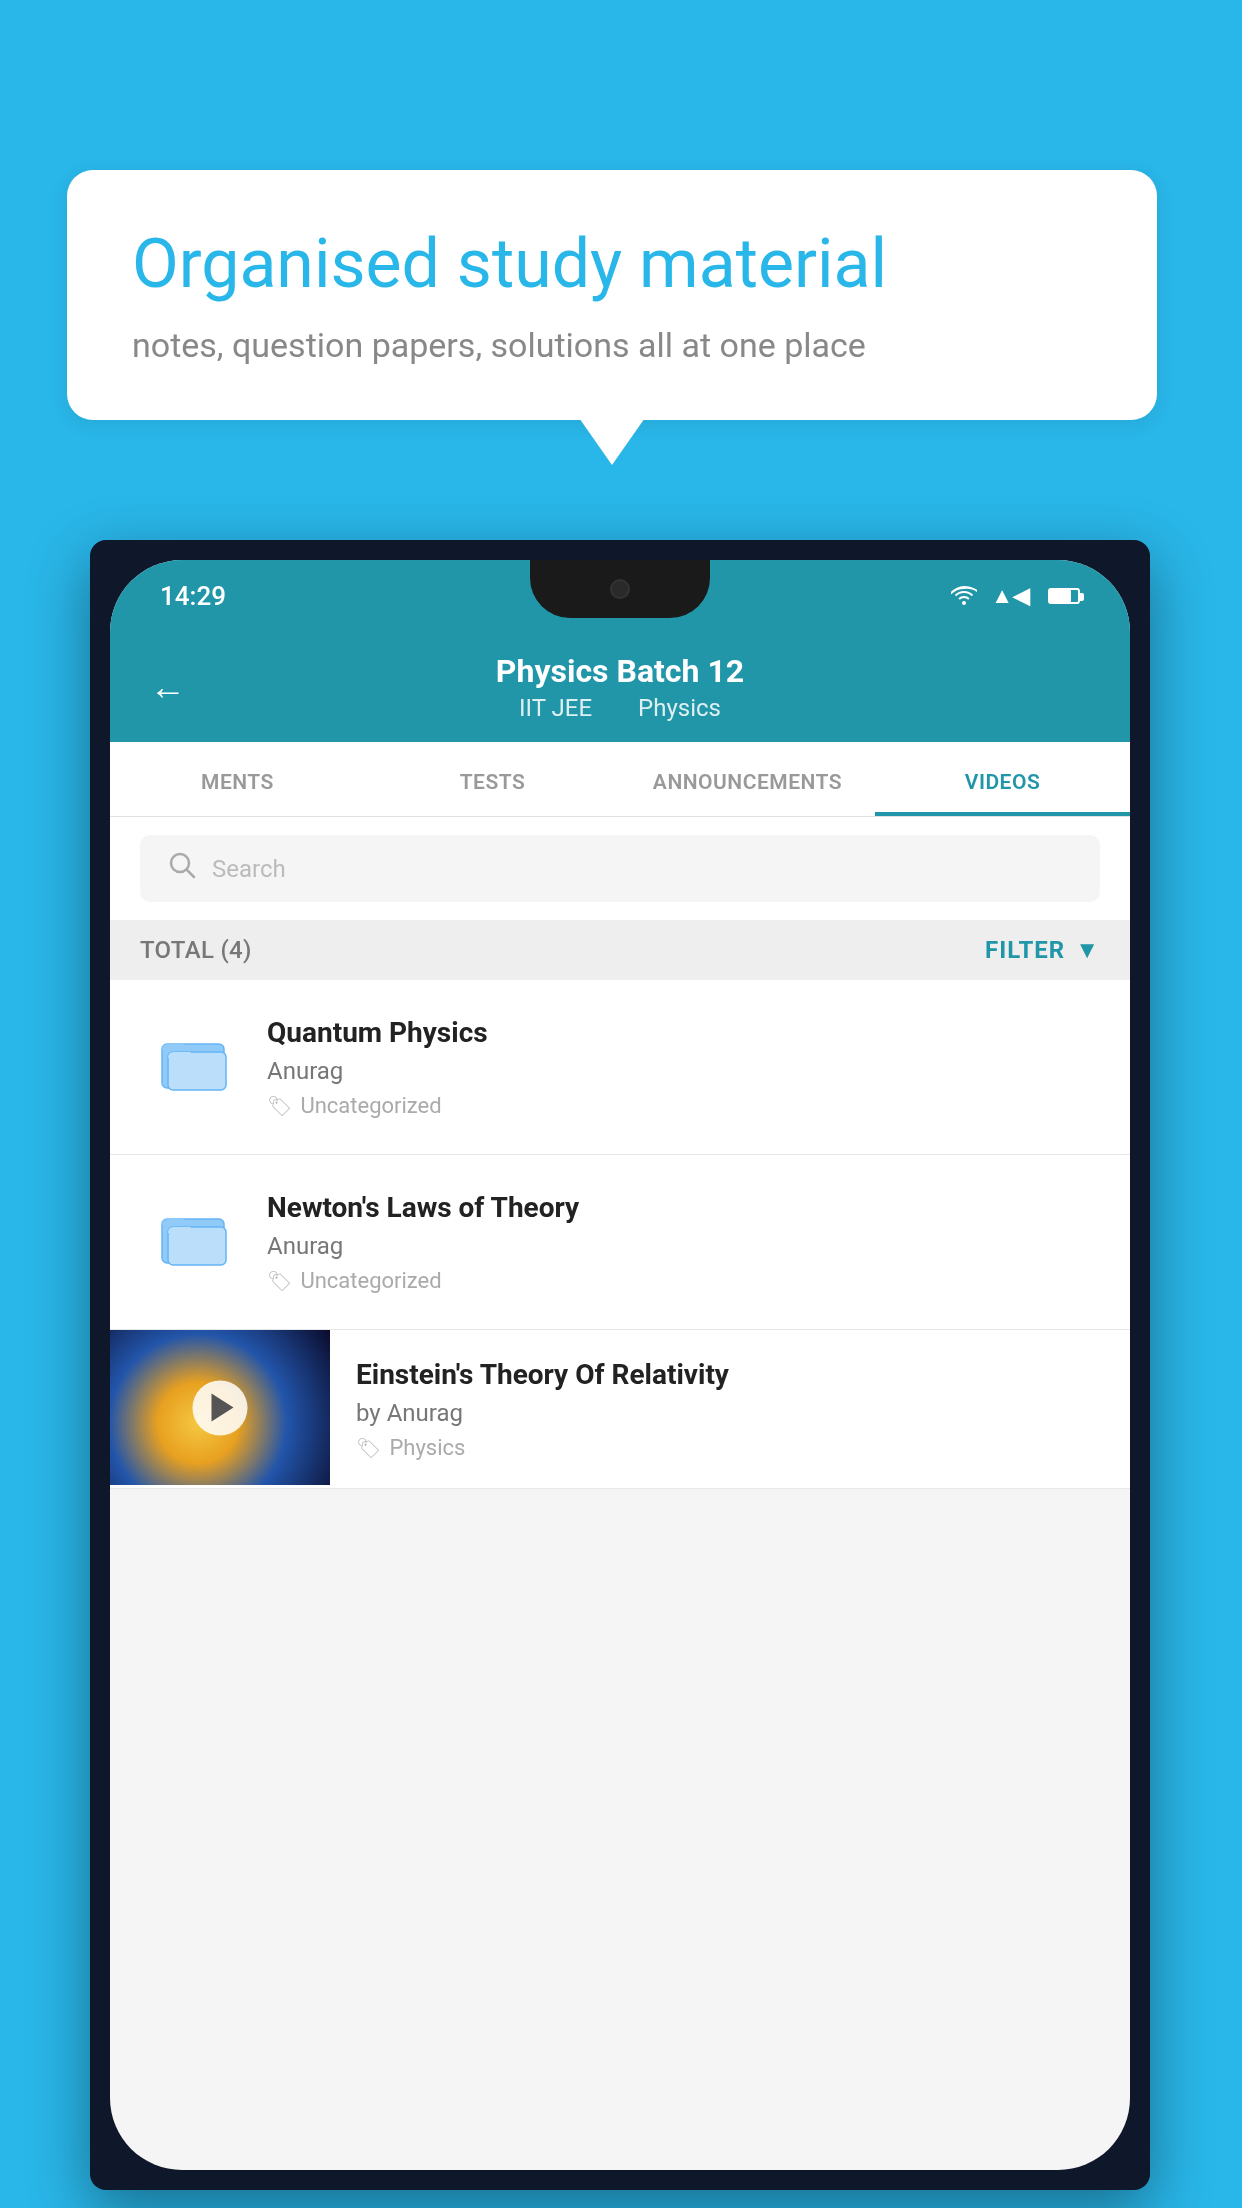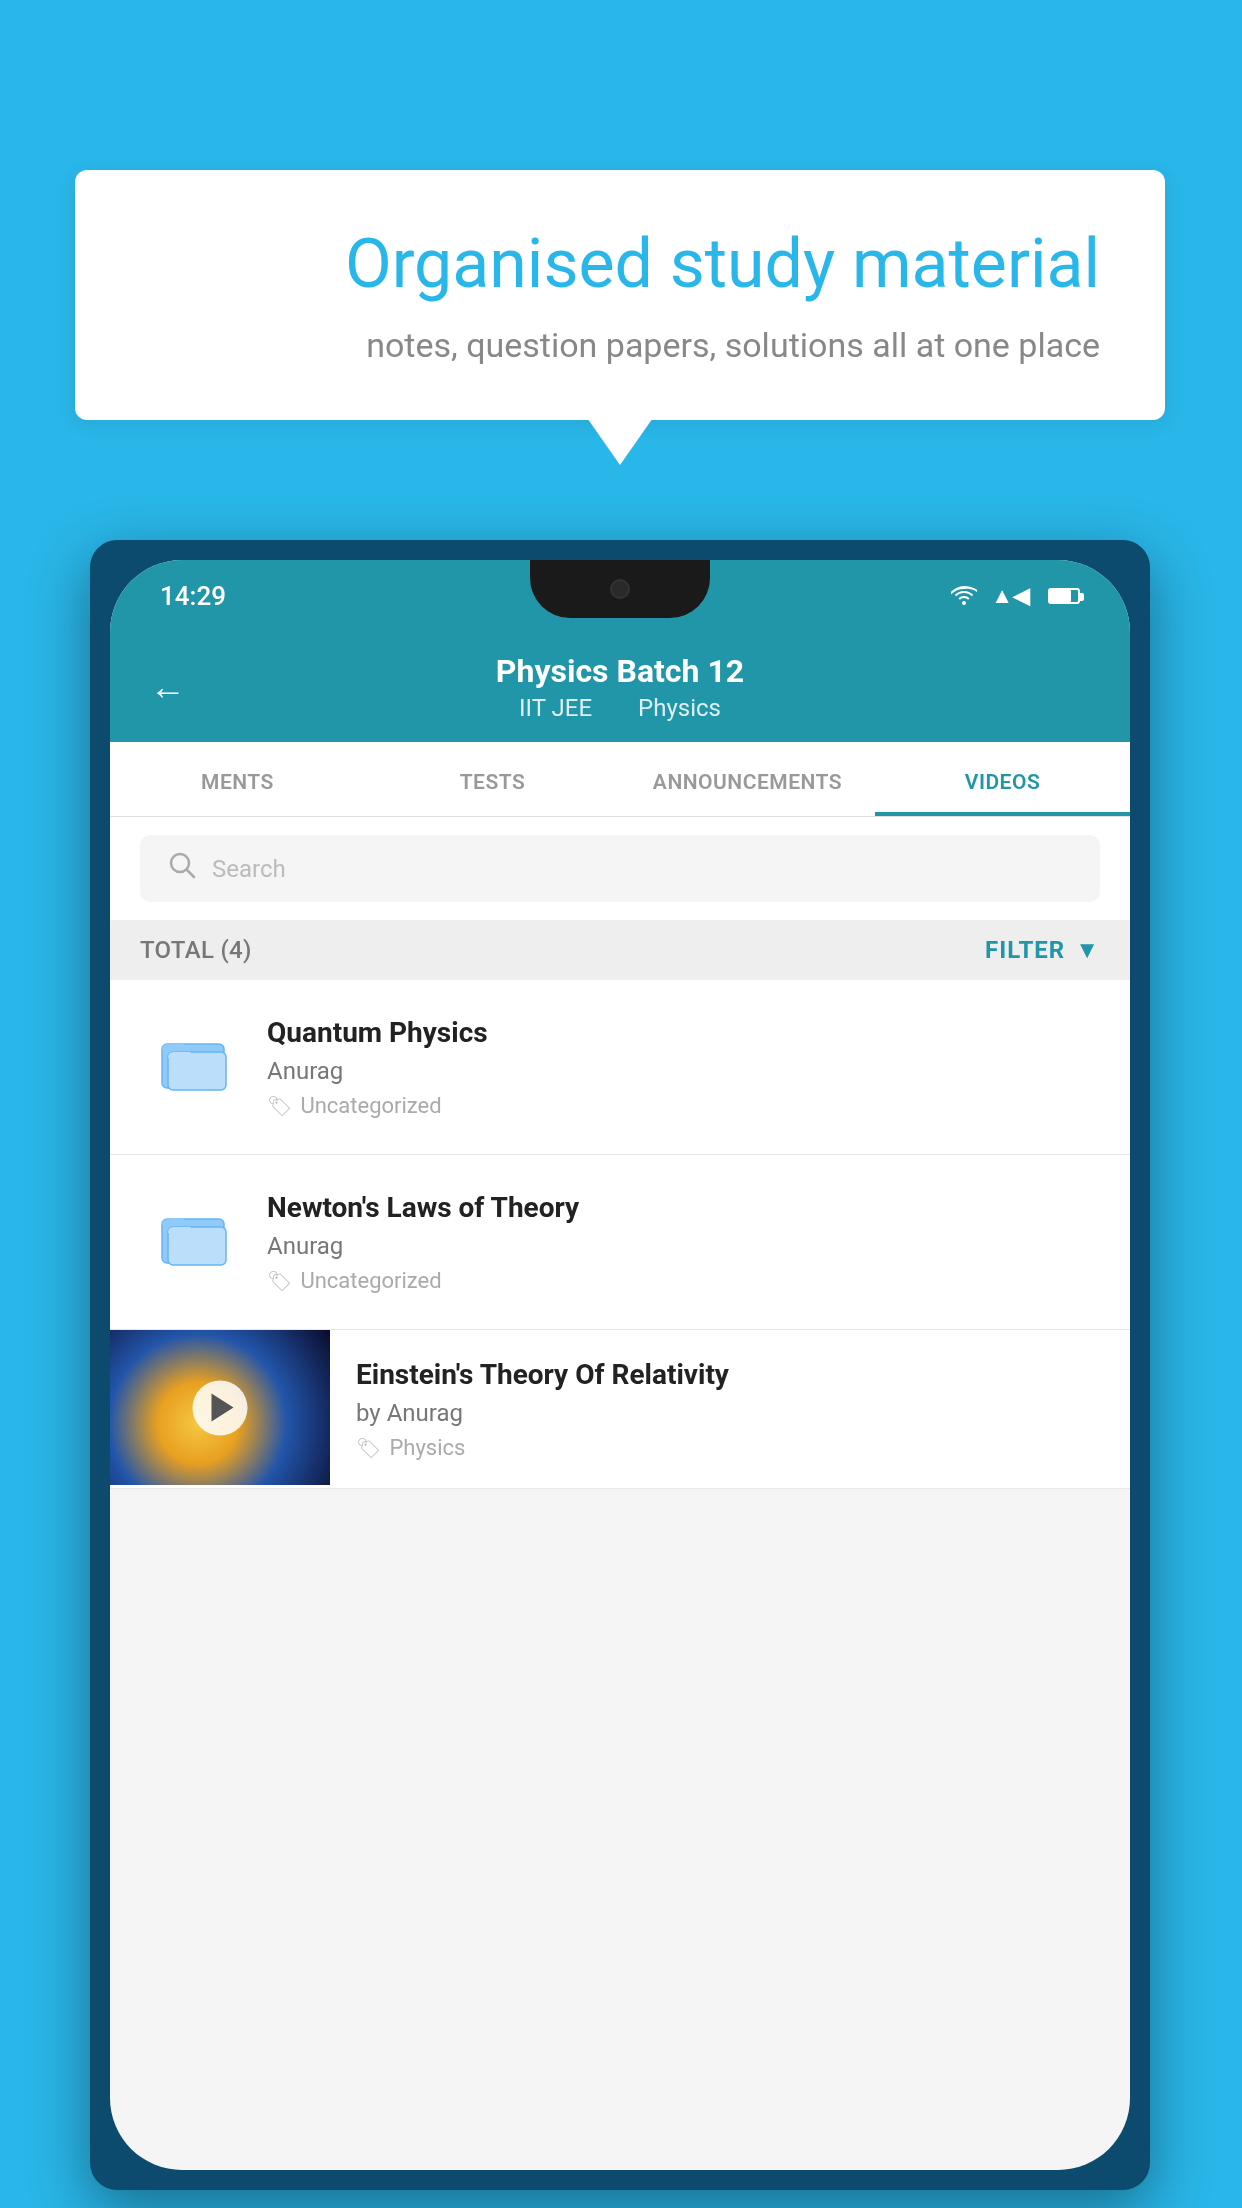--- a/index.html
+++ b/index.html
@@ -11,27 +11,26 @@
       background-color: #29b6e8;
       font-family: 'Roboto', Arial, sans-serif;
       overflow: hidden;
       position: relative;
     }
 
     
     .speech-bubble {
       position: absolute;
       top: 170px;
-      left: 75px;
+      left: 67px;
       width: 1090px;
       background: white;
-      border-radius: 12px;
+      border-radius: 26px;
       padding: 55px 65px 55px 65px;
       box-shadow: 0 4px 20px rgba(0,0,0,0.08);
-      text-align: right;
     }
     .speech-bubble::after {
       content: '';
       position: absolute;
       bottom: -45px;
       left: 50%;
       transform: translateX(-50%);
       width: 0;
       height: 0;
       border-left: 35px solid transparent;
@@ -55,22 +54,22 @@
     .phone-wrapper {
       position: absolute;
       top: 540px;
       left: 90px;
       width: 1060px;
       height: 1650px;
     }
     .phone-frame {
       width: 100%;
       height: 100%;
-      background: #0c4a6e;
-      border-radius: 27px;
+      background: #0f172a;
+      border-radius: 16px;
       position: relative;
       box-shadow: 0 20px 60px rgba(0,0,0,0.4);
       overflow: hidden;
     }
     
     .phone-frame::before {
       content: '';
       position: absolute;
       left: -12px;
       top: 300px;

